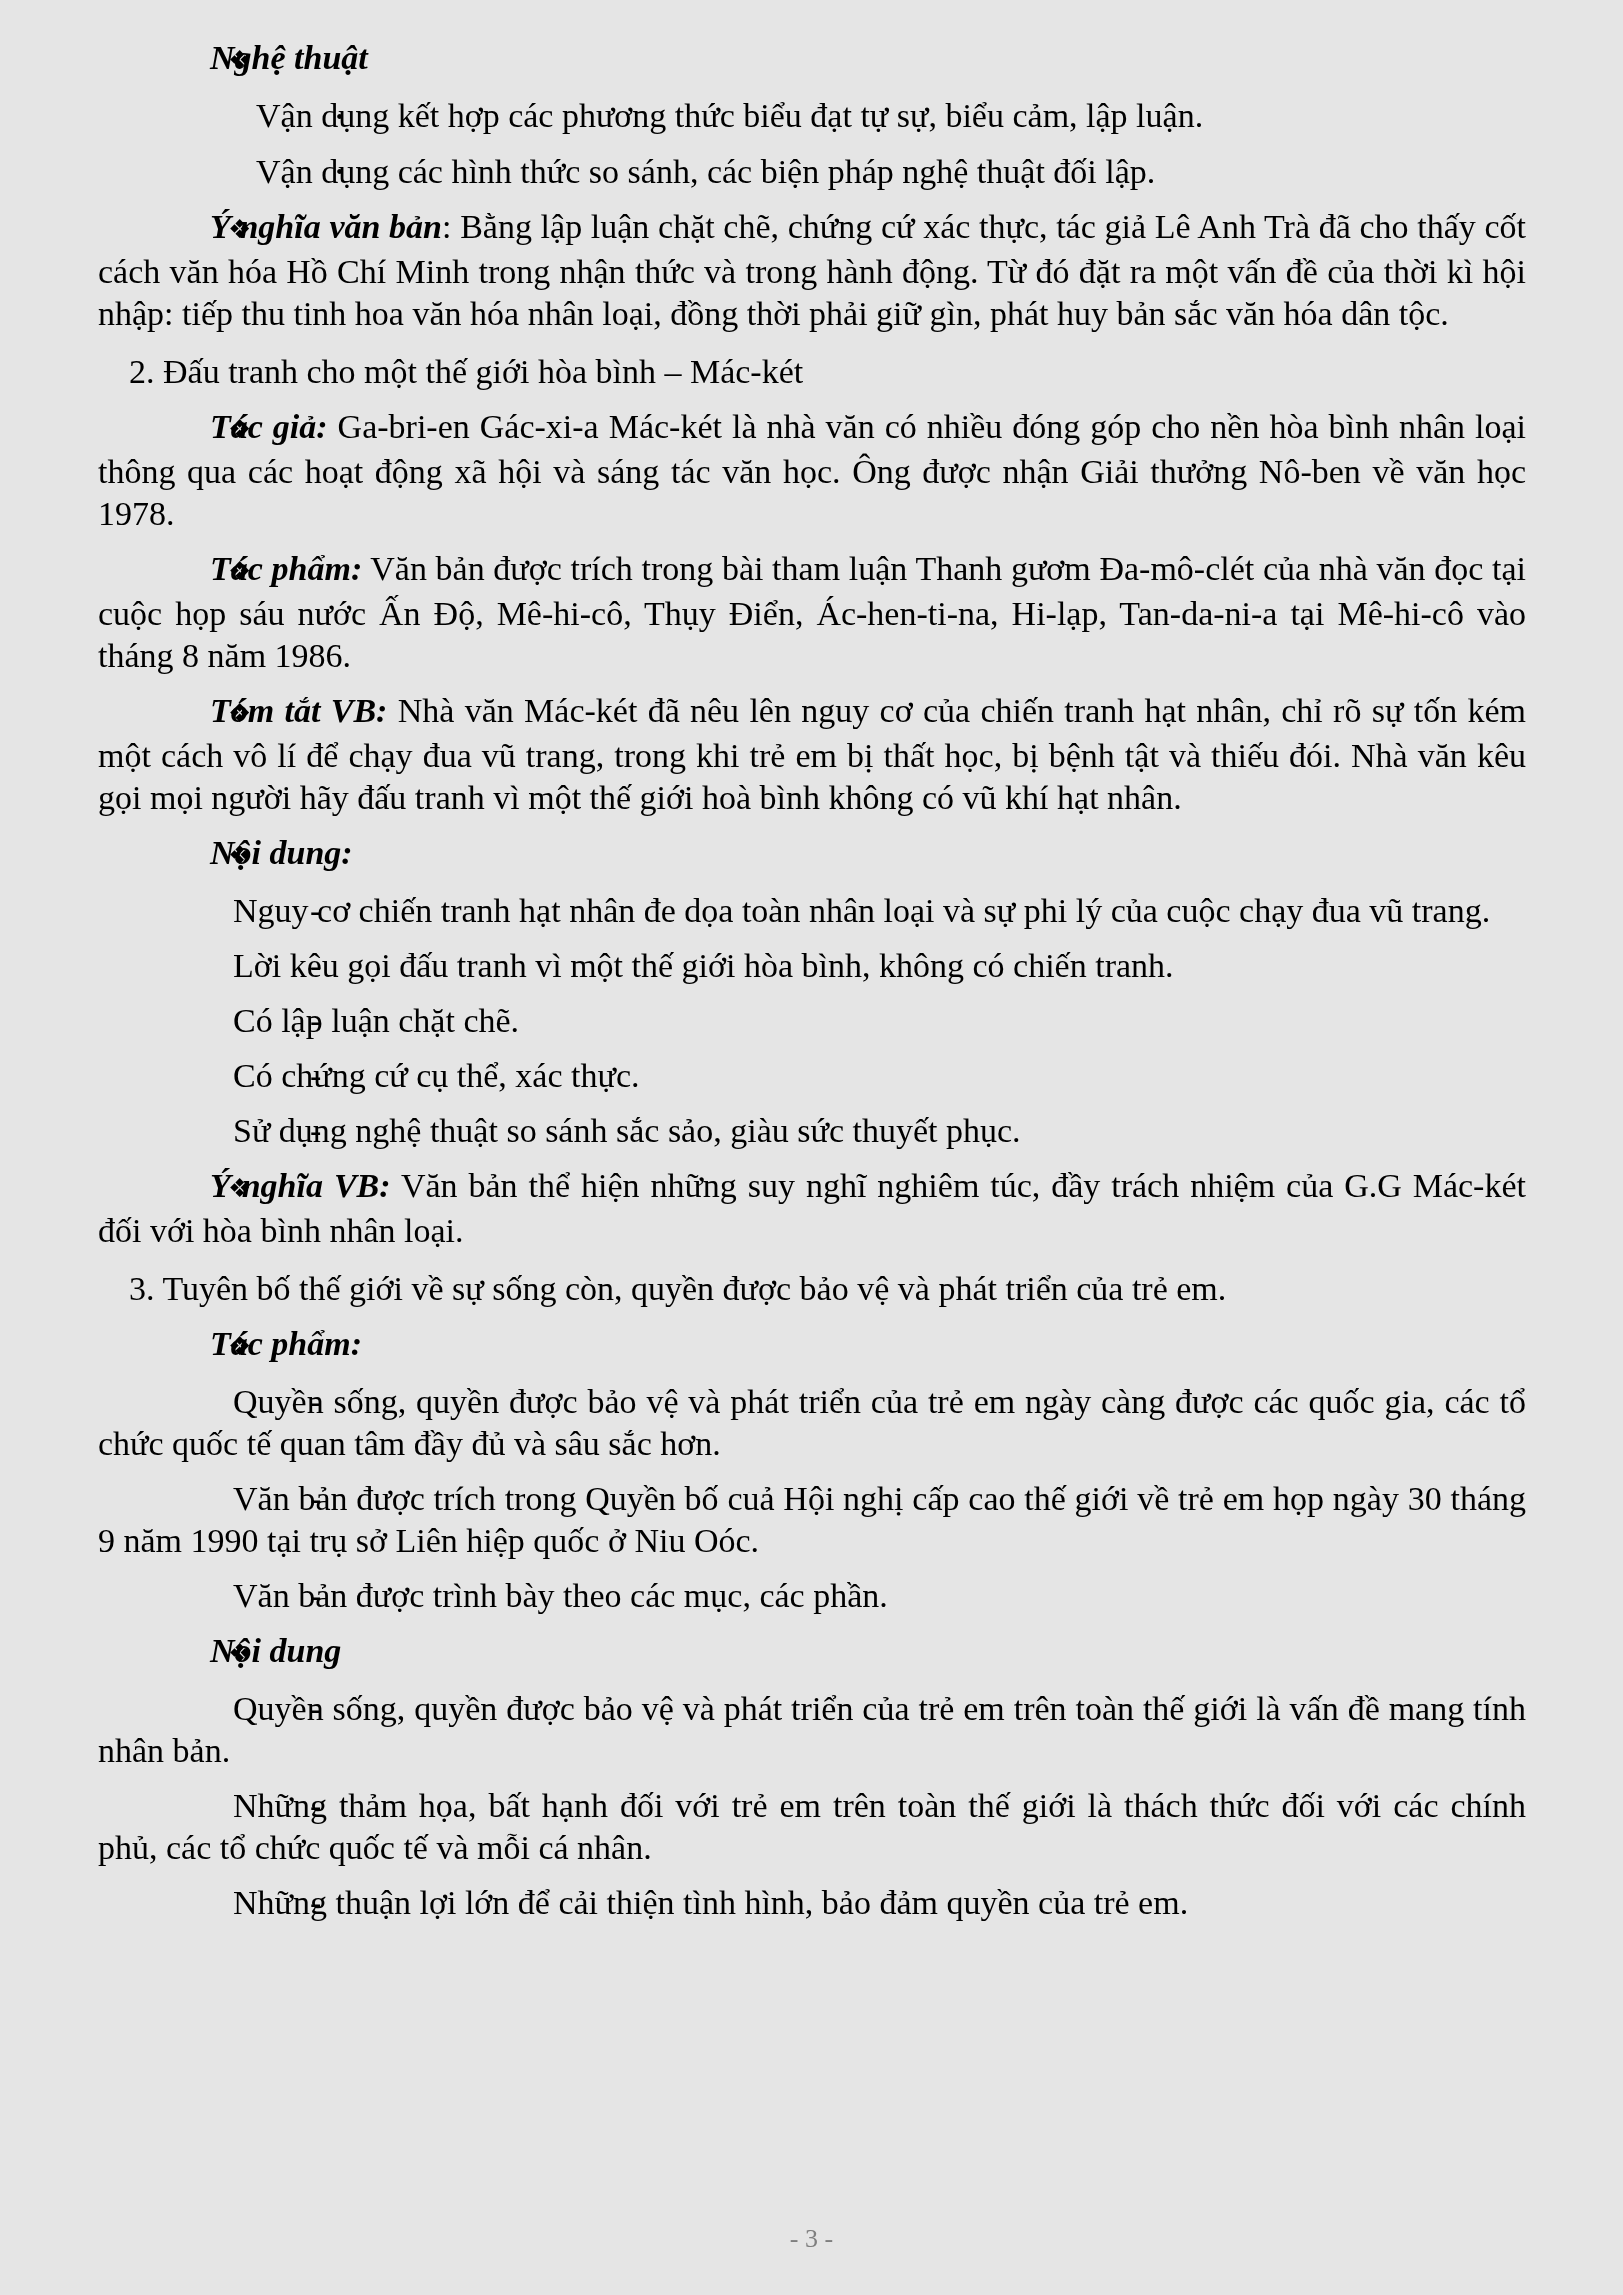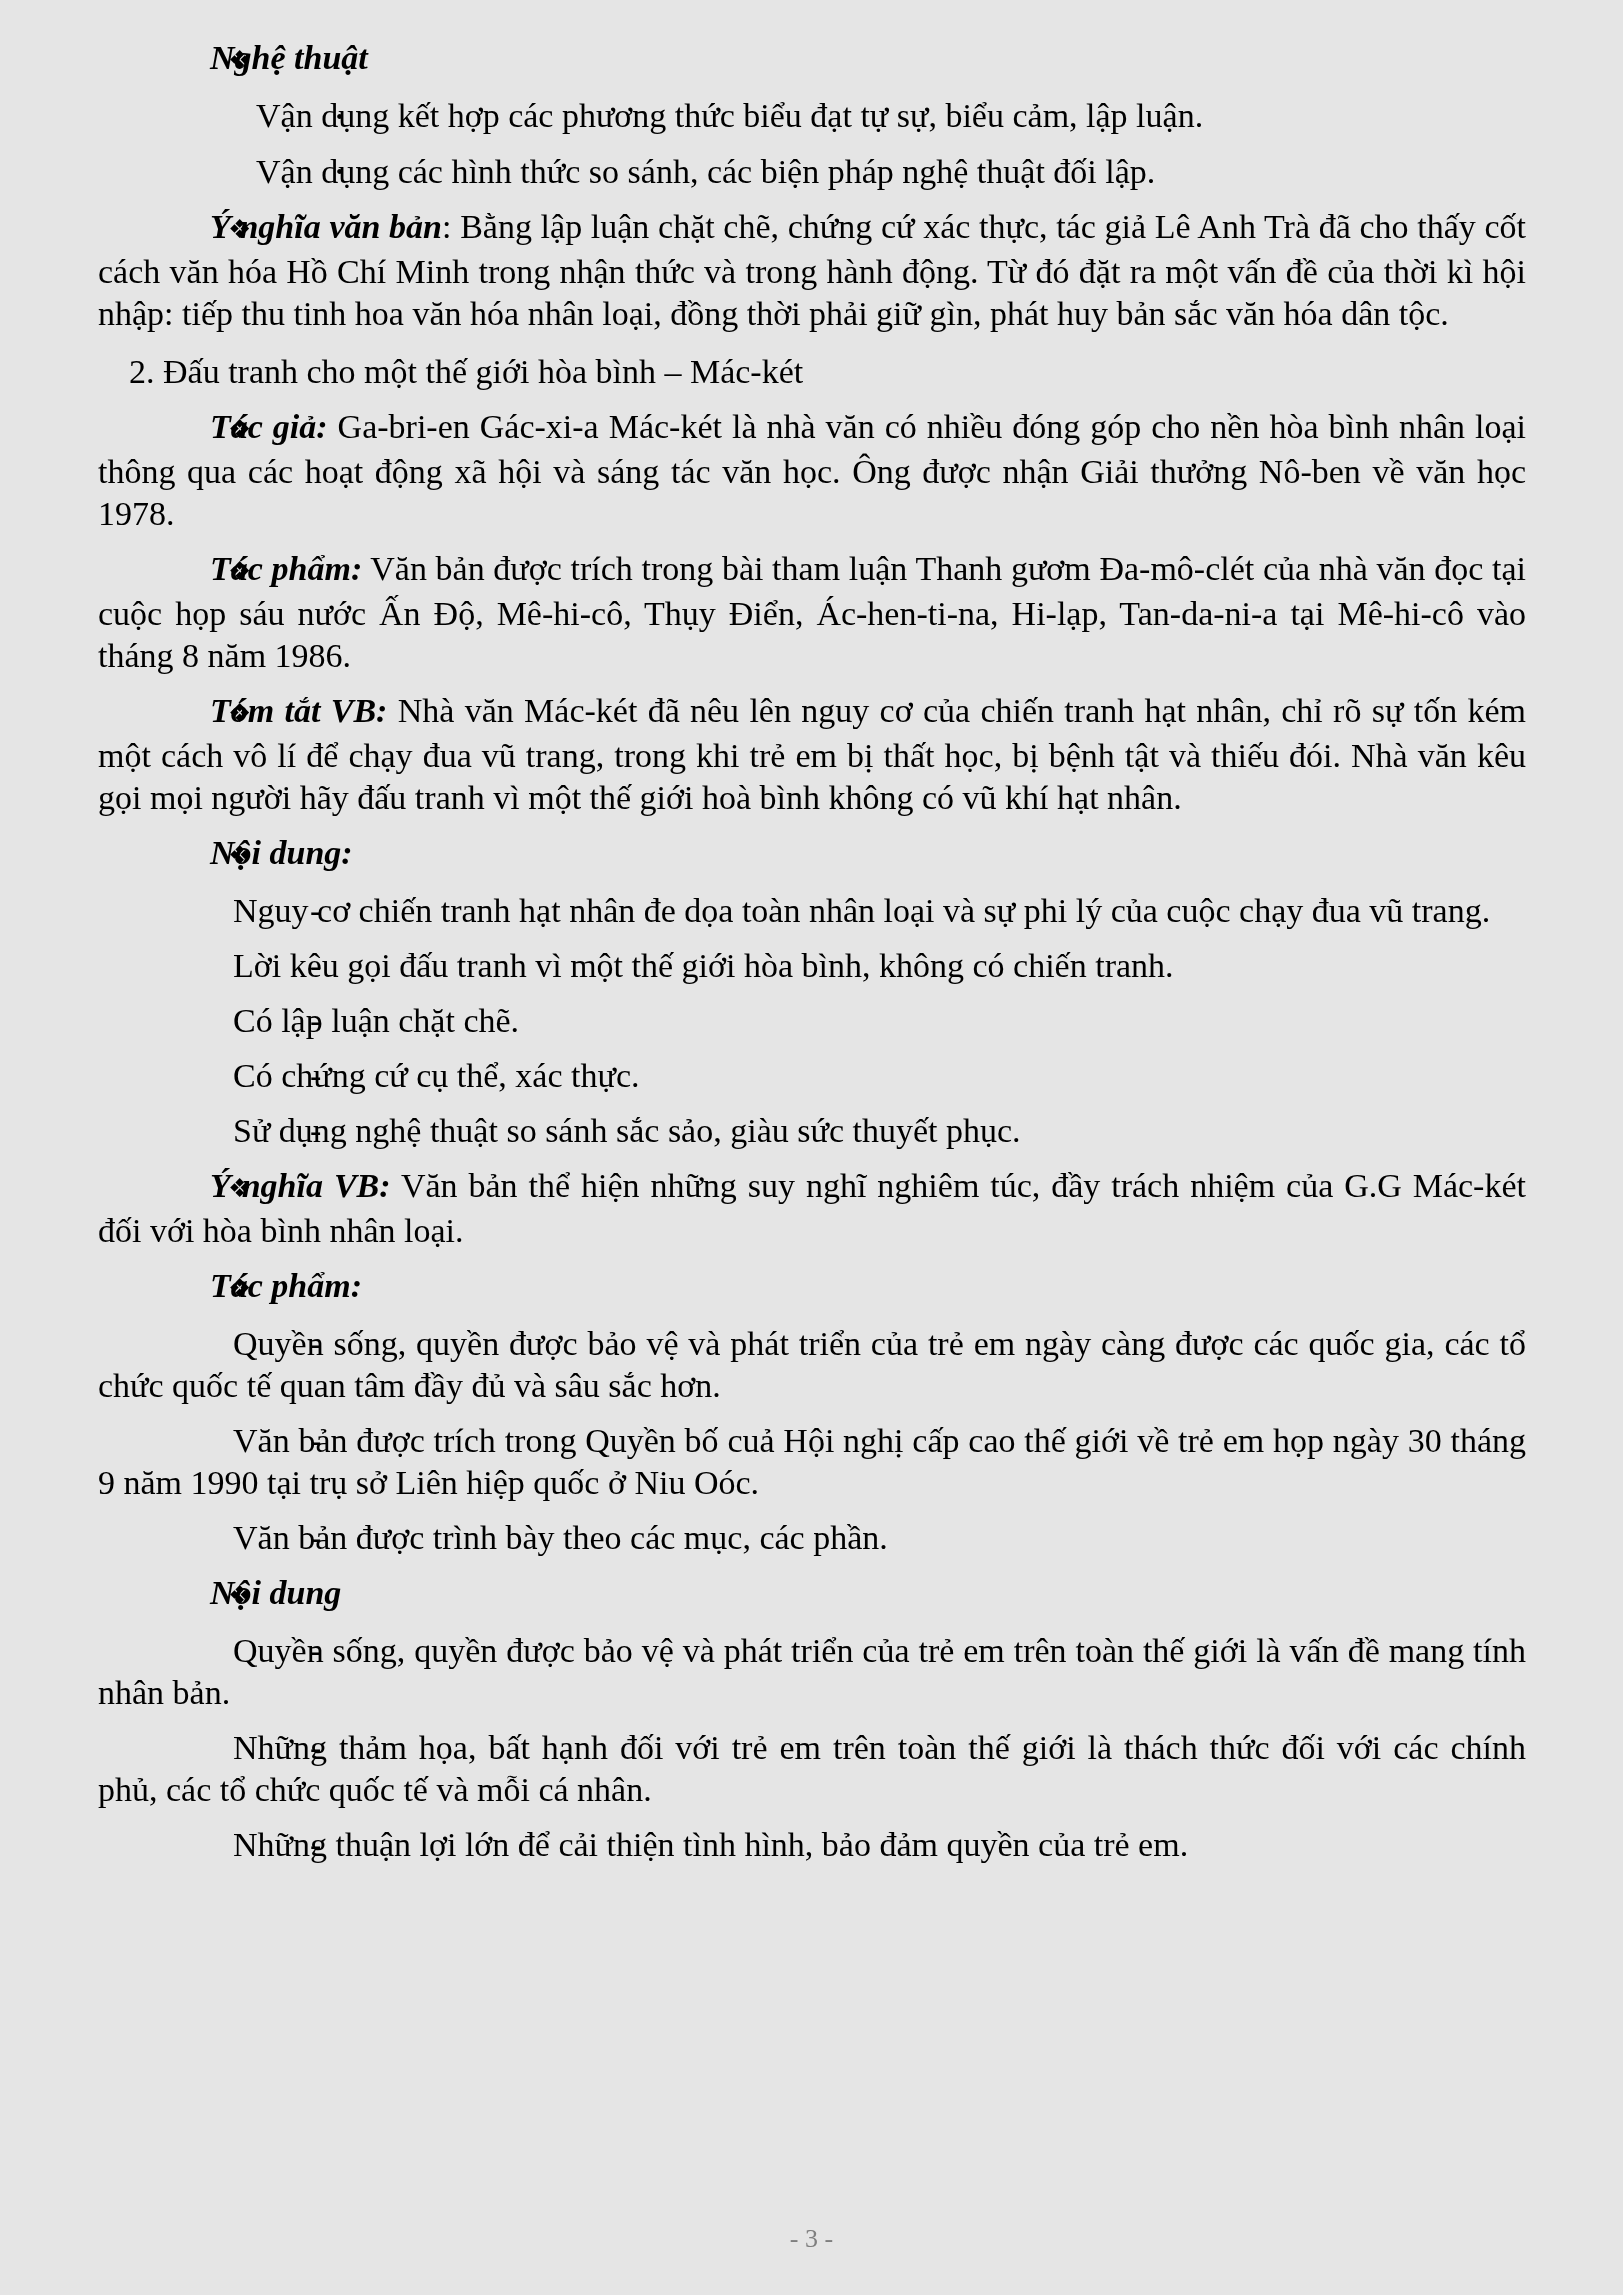--- a/index.html
+++ b/index.html
@@ -65,20 +65,21 @@
       <p class="para diamond"><span class="bullet">❖</span><span class="run r-bolditalic">Tác giả:</span><span class="run r-regular"> Ga-bri-en Gác-xi-a Mác-két là nhà văn có nhiều đóng góp cho nền hòa bình nhân loại thông qua các hoạt động xã hội và sáng tác văn học. Ông được nhận Giải thưởng Nô-ben về văn học 1978.</span></p>
       <p class="para diamond"><span class="bullet">❖</span><span class="run r-bolditalic">Tác phẩm:</span><span class="run r-regular"> Văn bản được trích trong bài tham luận </span><span class="run r-italic">Thanh gươm Đa-mô-clét</span><span class="run r-regular"> của nhà văn đọc tại cuộc họp sáu nước Ấn Độ, Mê-hi-cô, Thụy Điển, Ác-hen-ti-na, Hi-lạp, Tan-da-ni-a tại Mê-hi-cô vào tháng 8 năm 1986.</span></p>
       <p class="para diamond"><span class="bullet">❖</span><span class="run r-bolditalic">Tóm tắt VB:</span><span class="run r-regular"> Nhà văn Mác-két đã nêu lên nguy cơ của chiến tranh hạt nhân, chỉ rõ sự tốn kém một cách vô lí để chạy đua vũ trang, trong khi trẻ em bị thất học, bị bệnh tật và thiếu đói. Nhà văn kêu gọi mọi người hãy đấu tranh vì một thế giới hoà bình không có vũ khí hạt nhân.</span></p>
       <p class="para diamond"><span class="bullet">❖</span><span class="run r-bolditalic">Nội dung:</span></p>
       <p class="para dash"><span class="bullet">-</span><span class="run r-regular">Nguy cơ chiến tranh hạt nhân đe dọa toàn nhân loại và sự phi lý của cuộc chạy đua vũ trang.</span></p>
       <p class="para dash"><span class="bullet">-</span><span class="run r-regular">Lời kêu gọi đấu tranh vì một thế giới hòa bình, không có chiến tranh.</span></p>
       <p class="para dash"><span class="bullet">-</span><span class="run r-regular">Có lập luận chặt chẽ.</span></p>
       <p class="para dash"><span class="bullet">-</span><span class="run r-regular">Có chứng cứ cụ thể, xác thực.</span></p>
       <p class="para dash"><span class="bullet">-</span><span class="run r-regular">Sử dụng nghệ thuật so sánh sắc sảo, giàu sức thuyết phục.</span></p>
       <p class="para diamond"><span class="bullet">❖</span><span class="run r-bolditalic">Ý nghĩa VB:</span><span class="run r-regular"> Văn bản thể hiện những suy nghĩ nghiêm túc, đầy trách nhiệm của G.G Mác-két đối với hòa bình nhân loại.</span></p>
+      <p class="para heading"><span class="run r-bold">3. Tuyên bố thế giới về sự sống còn, quyền được bảo vệ và phát triển của trẻ em.</span></p>
       <p class="para diamond"><span class="bullet">❖</span><span class="run r-bolditalic">Tác phẩm:</span></p>
       <p class="para dash"><span class="bullet">-</span><span class="run r-regular">Quyền sống, quyền được bảo vệ và phát triển của trẻ em ngày càng được các quốc gia, các tổ chức quốc tế quan tâm đầy đủ và sâu sắc hơn.</span></p>
       <p class="para dash"><span class="bullet">-</span><span class="run r-regular">Văn bản được trích trong </span><span class="run r-italic">Quyền bố</span><span class="run r-regular"> cuả Hội nghị cấp cao thế giới về trẻ em họp ngày 30 tháng 9 năm 1990 tại trụ sở Liên hiệp quốc ở Niu Oóc.</span></p>
       <p class="para dash"><span class="bullet">-</span><span class="run r-regular">Văn bản được trình bày theo các mục, các phần.</span></p>
       <p class="para diamond"><span class="bullet">❖</span><span class="run r-bolditalic">Nội dung</span></p>
       <p class="para dash"><span class="bullet">-</span><span class="run r-regular">Quyền sống, quyền được bảo vệ và phát triển của trẻ em trên toàn thế giới là vấn đề mang tính nhân bản.</span></p>
       <p class="para dash"><span class="bullet">-</span><span class="run r-regular">Những thảm họa, bất hạnh đối với trẻ em trên toàn thế giới là thách thức đối với các chính phủ, các tổ chức quốc tế và mỗi cá nhân.</span></p>
       <p class="para dash"><span class="bullet">-</span><span class="run r-regular">Những thuận lợi lớn để cải thiện tình hình, bảo đảm quyền của trẻ em.</span></p>
     </div>
   <div class="footer">

